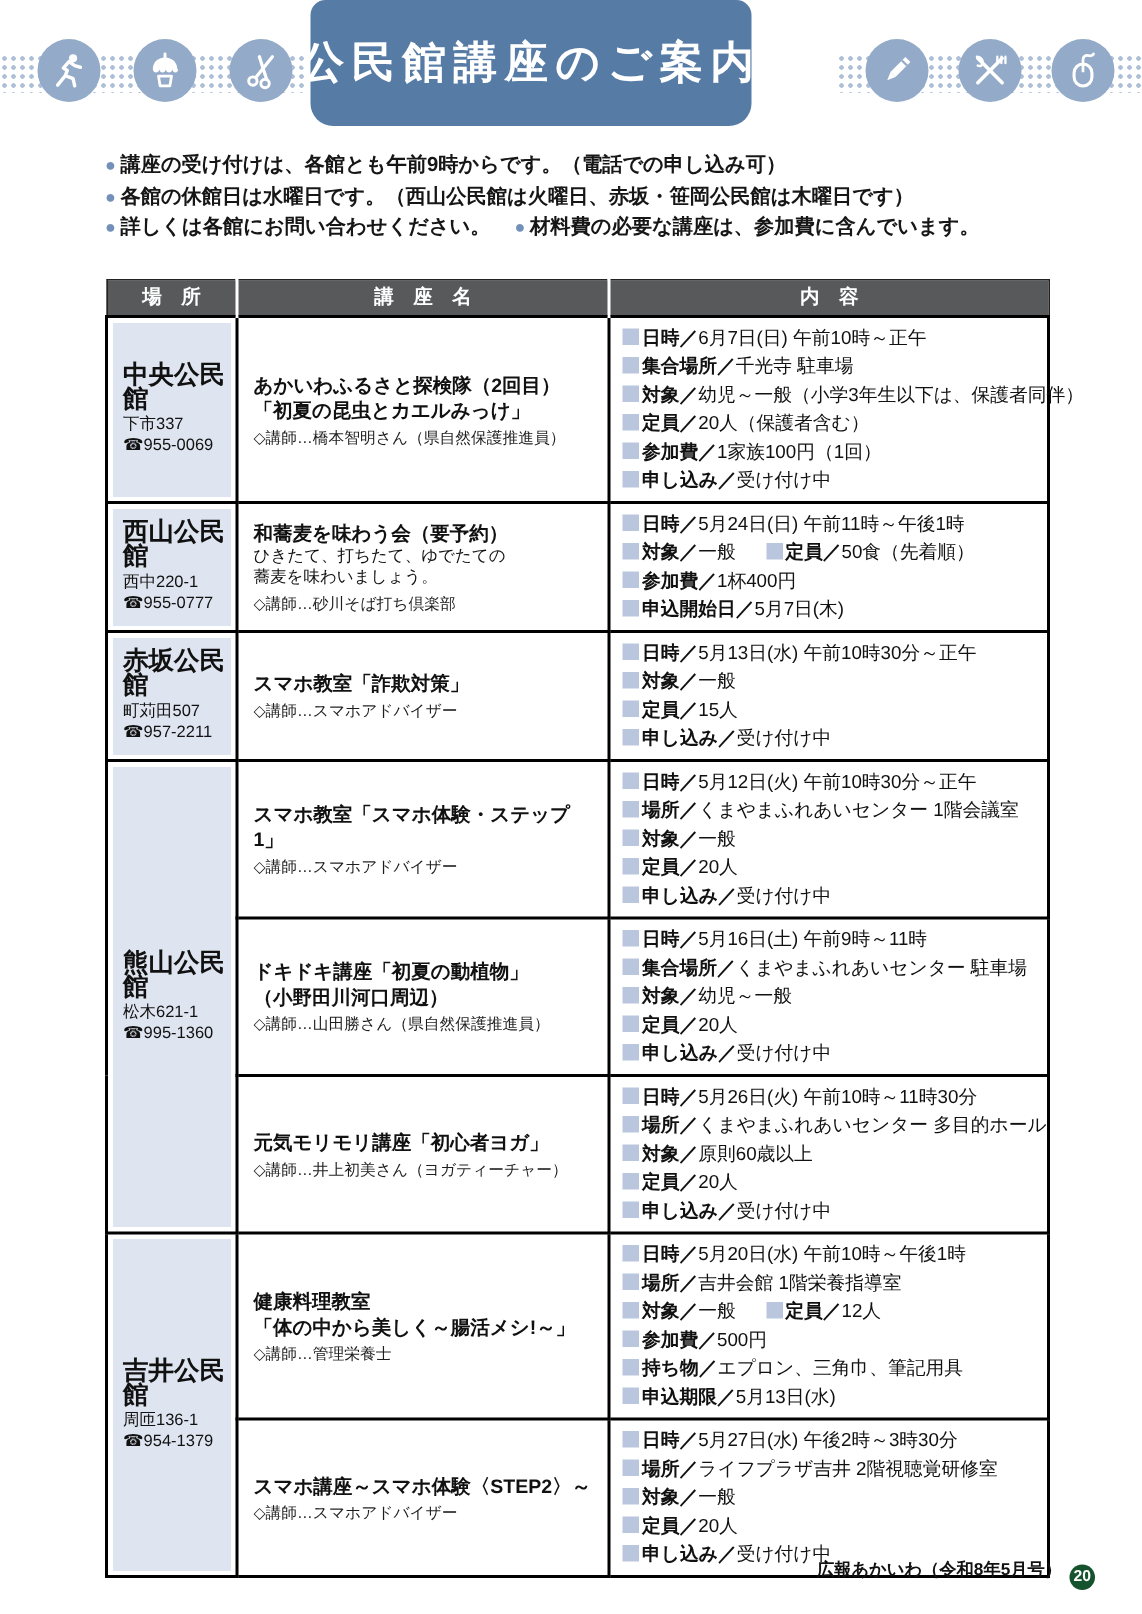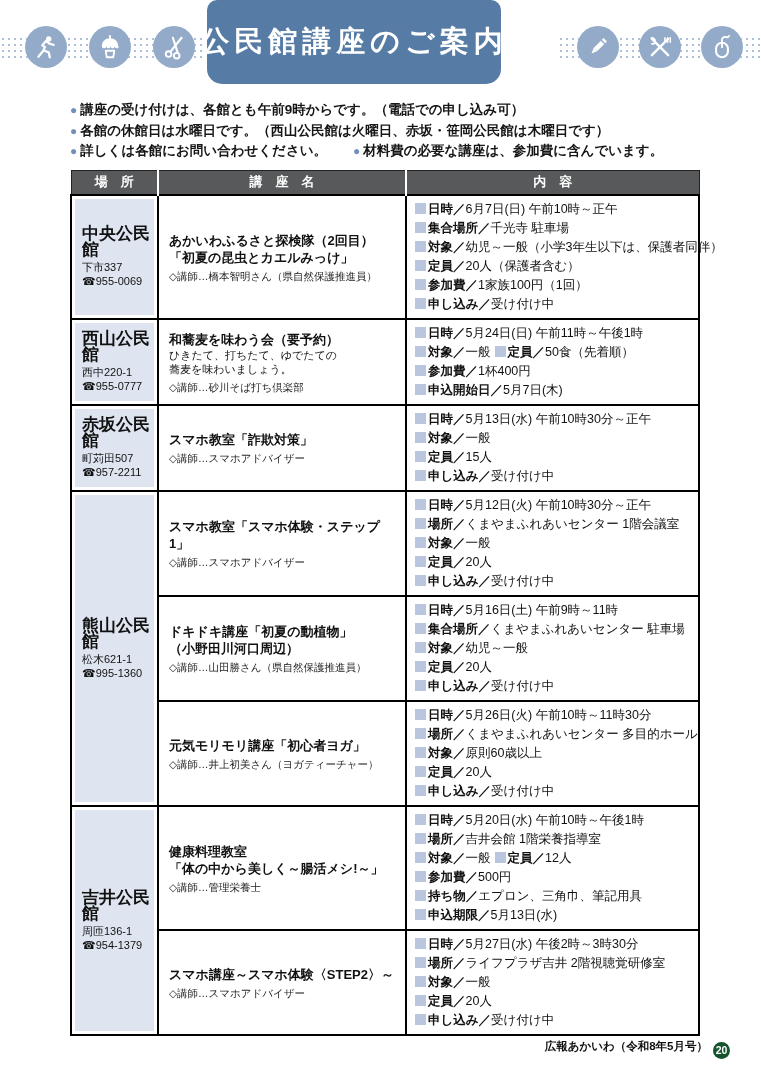--- a/index.html
+++ b/index.html
@@ -34,25 +34,25 @@
   }
   .banner-title {
     color:#fff; font-size:29px; font-weight:bold; letter-spacing:5px;
     margin:0; white-space:nowrap;
   }
 
   
   .intro { position:absolute; left:70px; top:100px; width:630px; }
   .intro-line { font-size:13.5px; font-weight:bold; color:#161616; line-height:19.5px; white-space:nowrap; }
   .bullet { color:#7390b8; font-size:12px; margin-right:3px; }
-  .intro-item2 { margin-left:26px; }
+  .intro-item2 { margin-left:16px; }
 
   
   .ctable {
-    position:absolute; left:70px; top:170px; width:628px;
+    position:absolute; left:70px; top:186px; width:628px;
     border-collapse:collapse; table-layout:fixed;
   }
   .ctable col.c1 { width:87px; }
   .ctable col.c2 { width:248px; }
   .ctable col.c3 { width:293px; }
   .ctable th {
     background:#58595b; color:#fff; font-size:13px; font-weight:bold;
     height:22px; padding:0 0 1px 0; border:1px solid #222; text-align:center;
   }
   .ctable th.wdiv { border-left:2px solid #fff; }
@@ -68,21 +68,21 @@
   .course-title { font-size:13px; font-weight:bold; line-height:17px; }
   .course-desc  { font-size:11px; line-height:14.5px; }
   .course-lect  { font-size:10.5px; line-height:14px; margin-top:3px; color:#1d1d1d; }
   td.detail { padding:4px 4px 4px 8px; }
   .dline { font-size:12.5px; line-height:19px; white-space:nowrap; }
   .sq {
     display:inline-block; width:11px; height:11px; background:#b9c6de;
     margin-right:2px; vertical-align:-1px;
   }
   .dlabel { font-weight:bold; }
-  .seg + .seg { margin-left:4px; }
+  .seg + .seg { margin-left:20px; }
 
   
   .footer {
     position:absolute; top:1039px; left:0; width:730px; text-align:right;
     font-size:11.5px; font-weight:bold; color:#111; white-space:nowrap;
   }
   .page-badge {
     display:inline-flex; width:17px; height:17px; border-radius:50%;
     background:#14532d; color:#fff; font-size:10.5px; font-weight:bold;
     align-items:center; justify-content:center; margin-left:5px; vertical-align:-4px;

